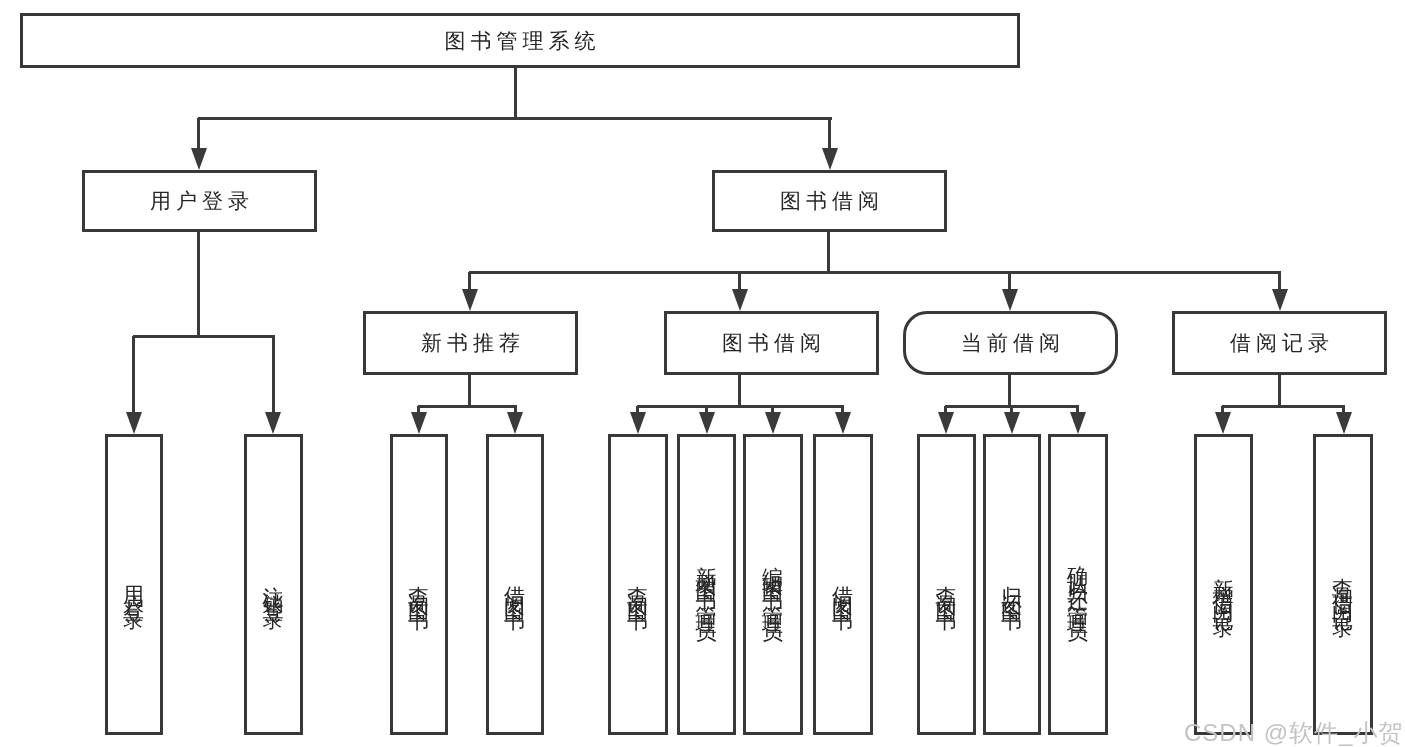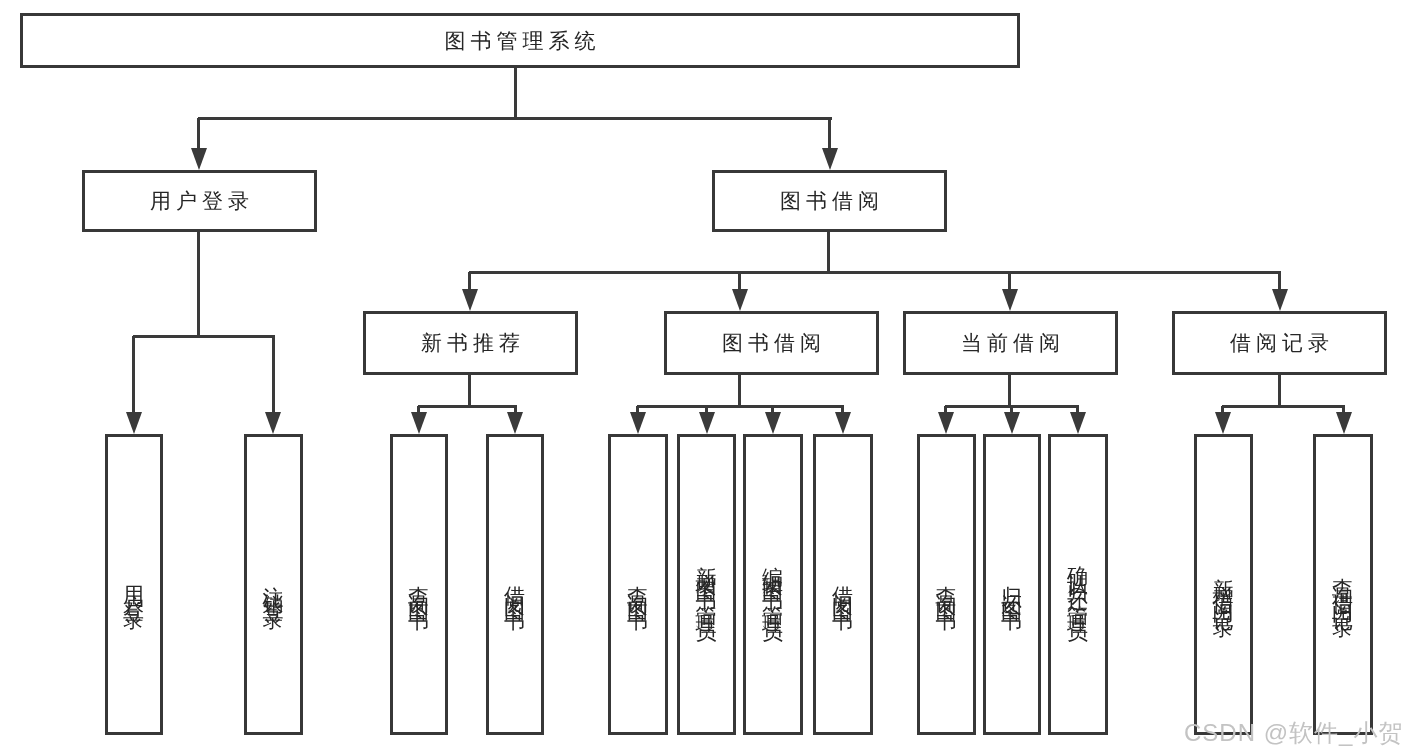--- a/index.html
+++ b/index.html
@@ -47,21 +47,21 @@
   <div class="box" style="left:712px; top:170px; width:235px; height:62px;">
     <span>图书借阅</span>
   </div>
 
   <div class="box" style="left:363px; top:311px; width:215px; height:64px;">
     <span>新书推荐</span>
   </div>
   <div class="box" style="left:633px; top:311px; width:215px; height:64px;margin-left:31px;">
     <span>图书借阅</span>
   </div>
-  <div class="box" style="left:903px; top:311px; width:215px; height:64px;">
+  <div class="box" style="left:903px; top:311px; width:215px; height:64px;border-radius:24px;">
     <span>当前借阅</span>
   </div>
   <div class="box" style="left:1172px; top:311px; width:215px; height:64px;">
     <span>借阅记录</span>
   </div>
 
   <div class="box vbox" style="left:105px; top:434px; width:58px; height:301px;">
     <span class="vlabel">用户登录</span>
   </div>
   <div class="box vbox" style="left:244px; top:434px; width:59px; height:301px;">

